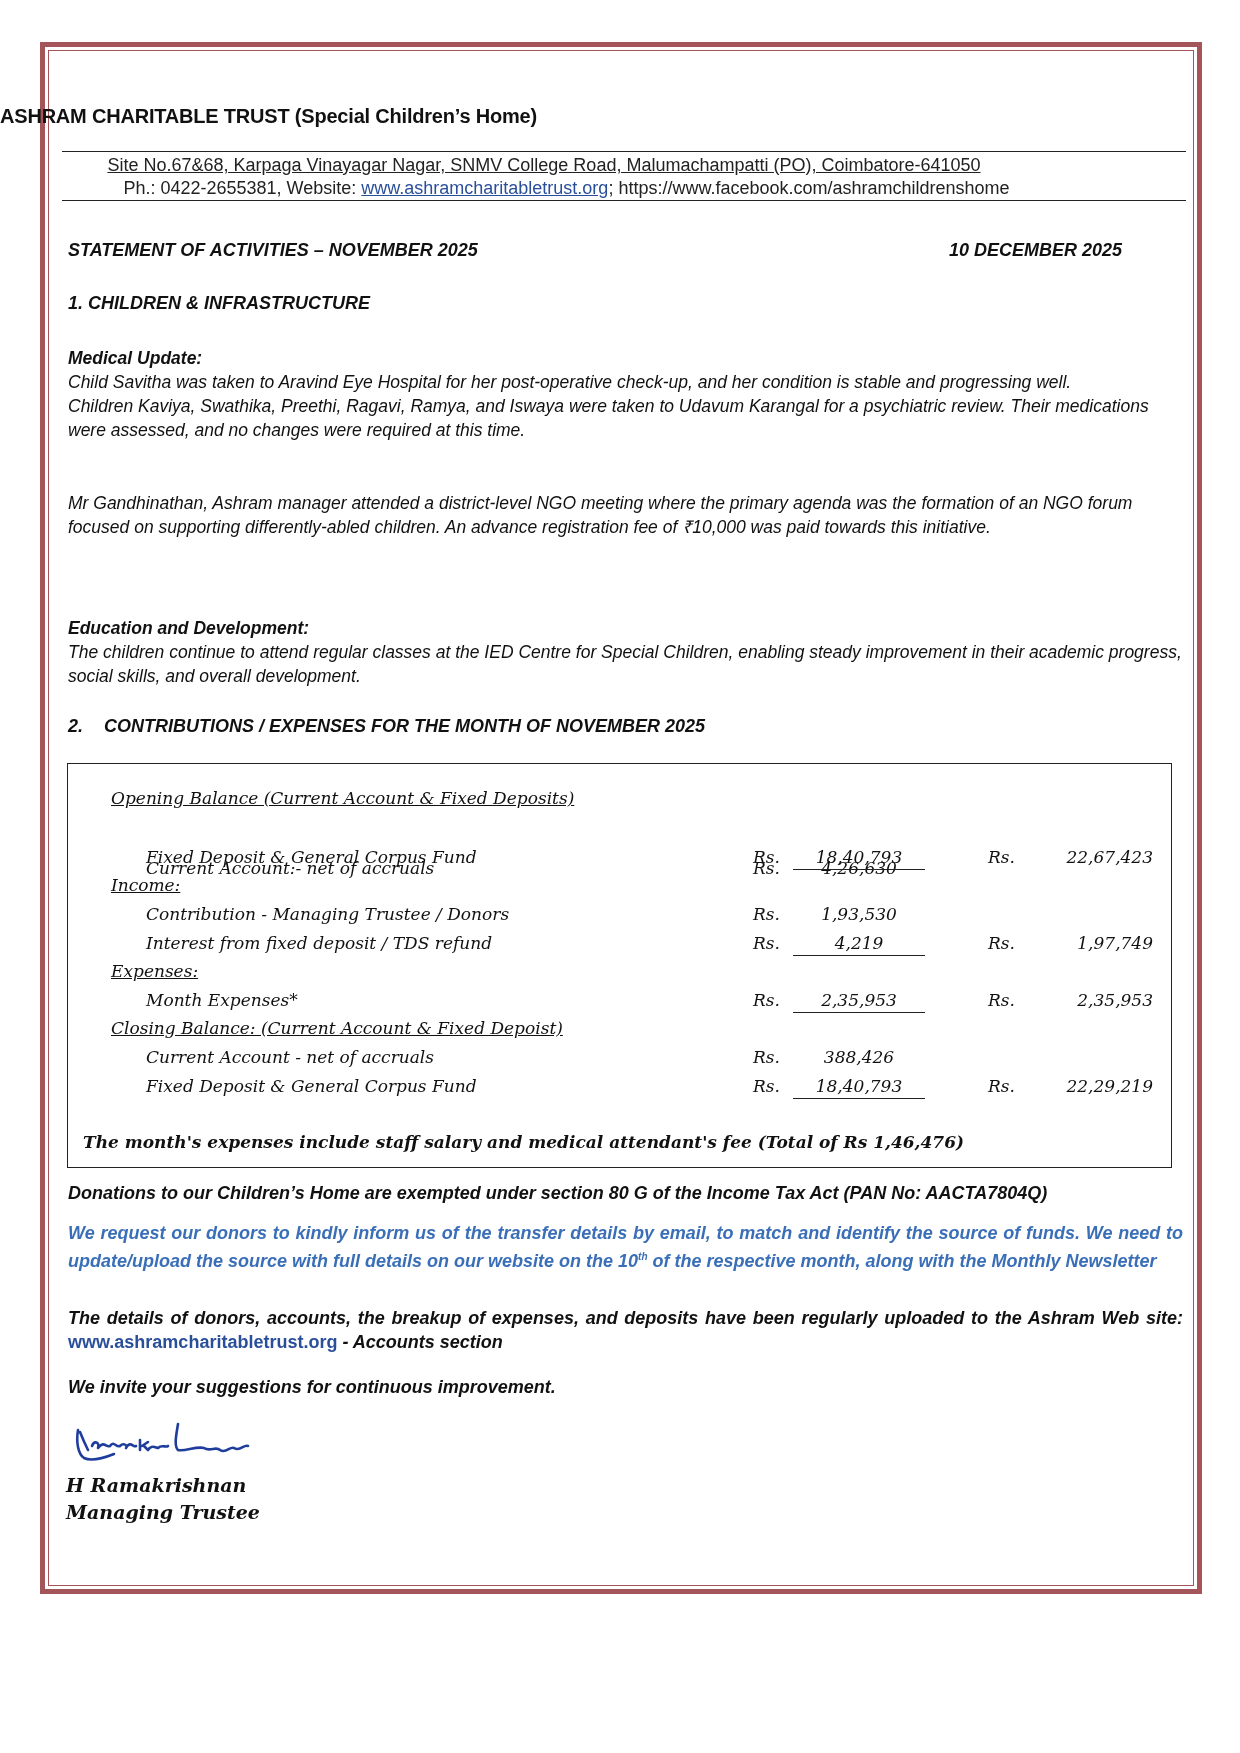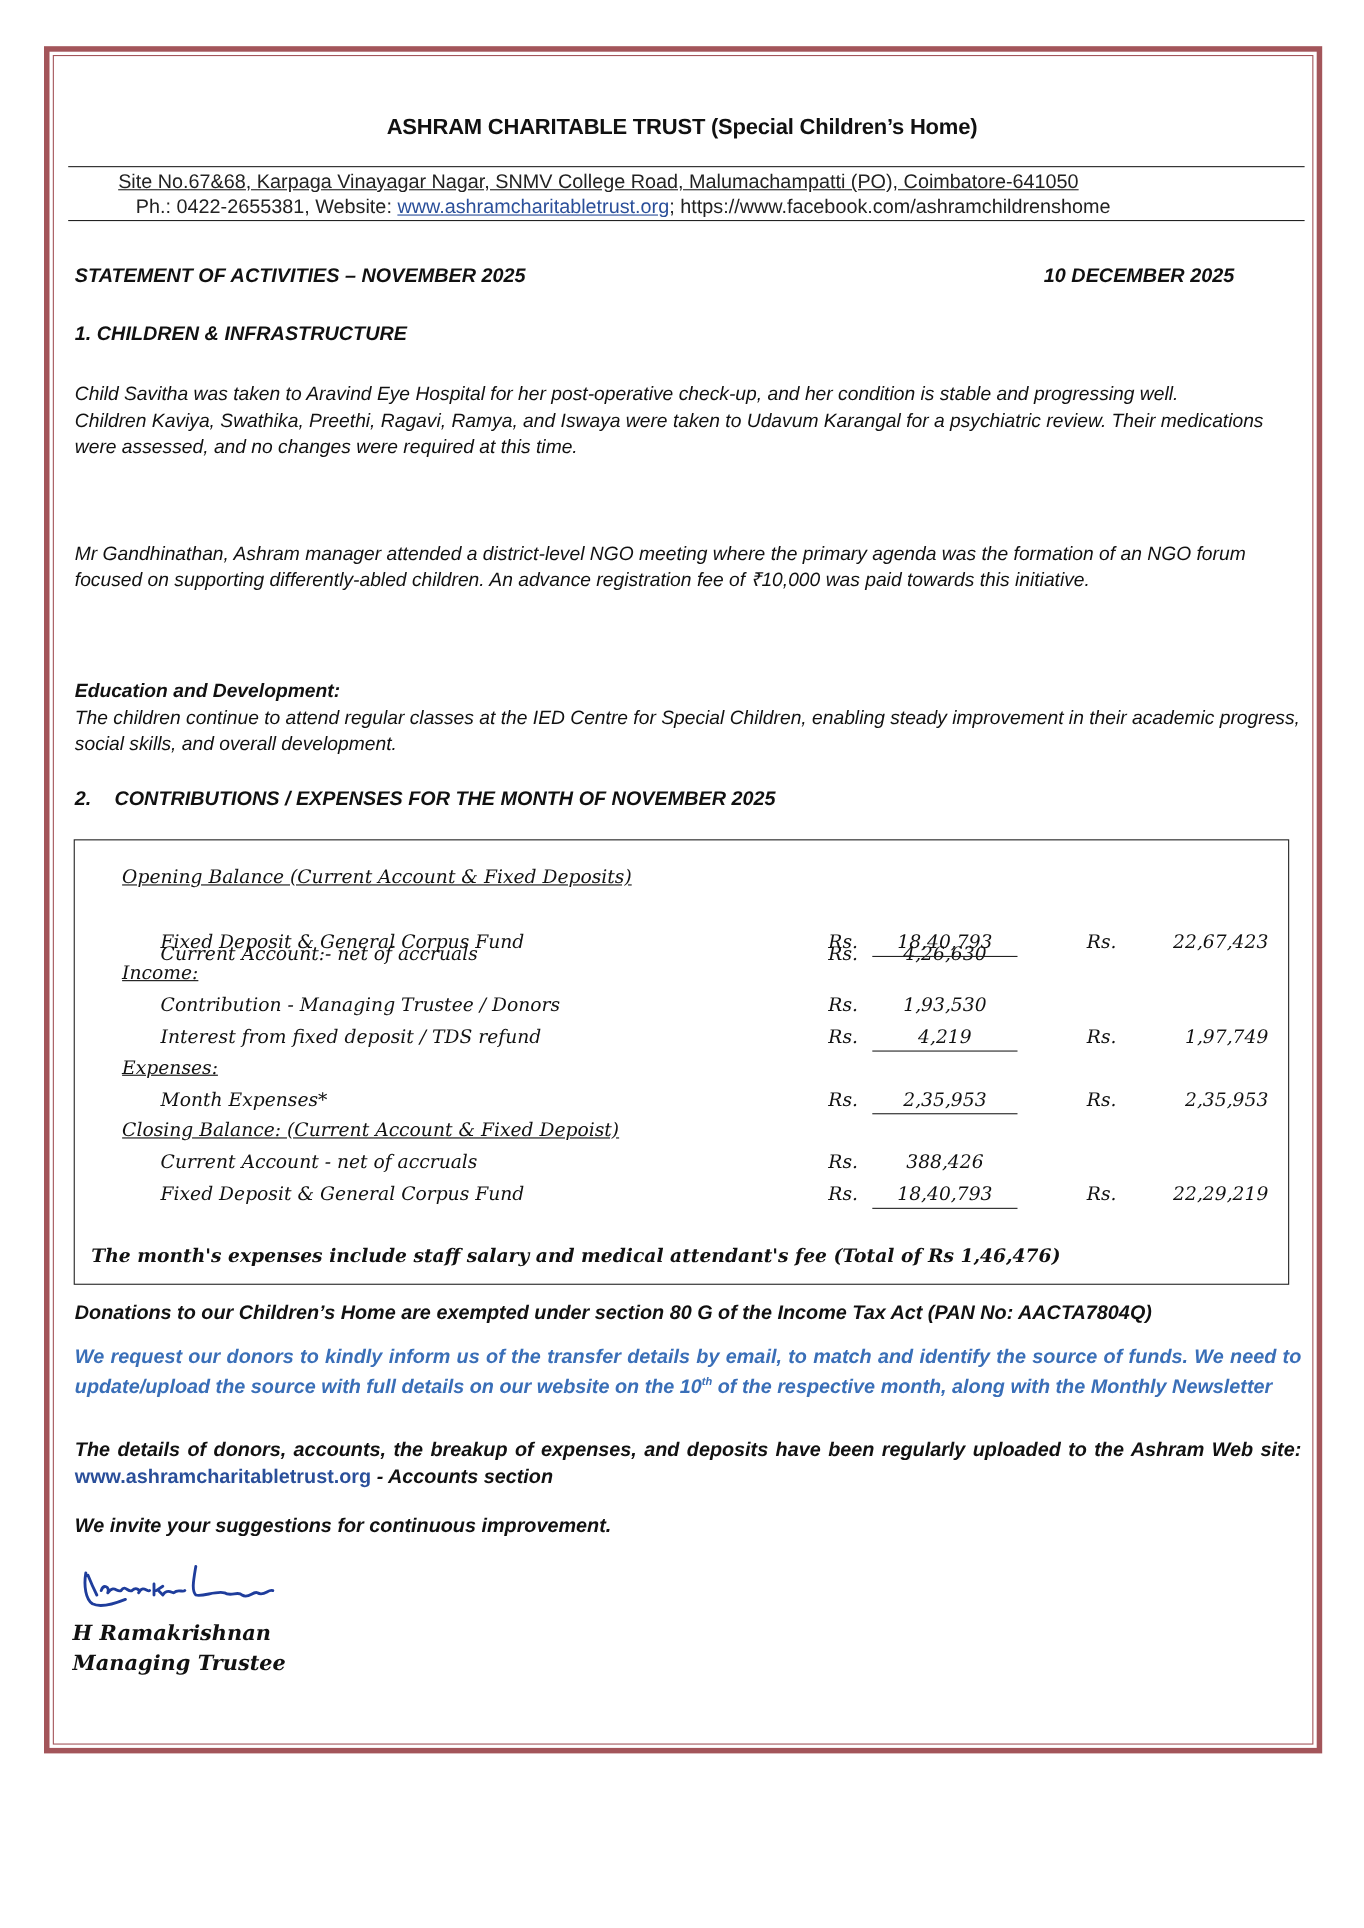--- a/index.html
+++ b/index.html
@@ -9,21 +9,21 @@
   .frame-outer {
     position: absolute; left: 40px; top: 42px; width: 1162px; height: 1552px;
     border: 5px solid #a3555a;
   }
   .frame-inner {
     position: absolute; left: 48px; top: 50px; width: 1146px; height: 1536px;
     border: 1.5px solid #a3555a;
   }
 
   .org-title {
-    position: absolute; left: 0; top: 105px; width: 1240px; text-align: center;
+    position: absolute; left: 0; top: 105px; width: 1240px; text-align: left;
     font-size: 20px; font-weight: bold; letter-spacing: -0.2px;
   }
   .rule { position: absolute; left: 62px; width: 1124px; border-top: 1.5px solid #222; }
   .addr {
     position: absolute; left: 0; width: 1088px; text-align: center; font-size: 18px; color: #222;
   }
   .link { color: #2a4f9a; text-decoration: underline; }
 
   .stmt-title {
     position: absolute; left: 68px; top: 240px; font-size: 18px; font-weight: bold; font-style: italic;
@@ -98,20 +98,21 @@
   <span>Ph.: 0422-2655381, Website: </span><span class="link">www.ashramcharitabletrust.org</span><span>; https://www.facebook.com/ashramchildrenshome</span>
 </div>
 <div class="rule" style="top:200px"></div>
 
 <div class="stmt-title">STATEMENT OF ACTIVITIES – NOVEMBER 2025</div>
 <div class="stmt-date">10 DECEMBER 2025</div>
 
 <div class="sec1">1. CHILDREN &amp; INFRASTRUCTURE</div>
 
 <div class="para-block" style="top:346px">
+  <div class="h">Medical Update:</div>
   <div>Child Savitha was taken to Aravind Eye Hospital for her post-operative check-up, and her condition is stable and progressing well.</div>
   <div>Children Kaviya, Swathika, Preethi, Ragavi, Ramya, and Iswaya were taken to Udavum Karangal for a psychiatric review. Their medications were assessed, and no changes were required at this time.</div>
 </div>
 
 <div class="para-block" style="top:491px">
   <div>Mr Gandhinathan, Ashram manager attended a district-level NGO meeting where the primary agenda was the formation of an NGO forum focused on supporting differently-abled children. An advance registration fee of ₹10,000 was paid towards this initiative.</div>
 </div>
 
 <div class="para-block" style="top:616px">
   <div class="h">Education and Development:</div>

